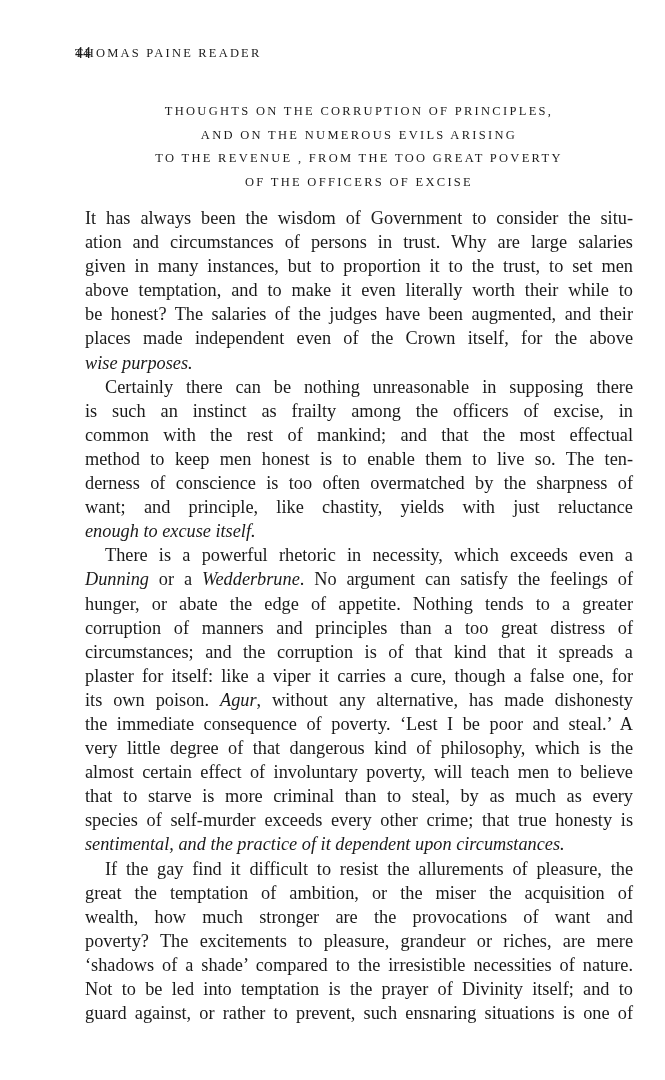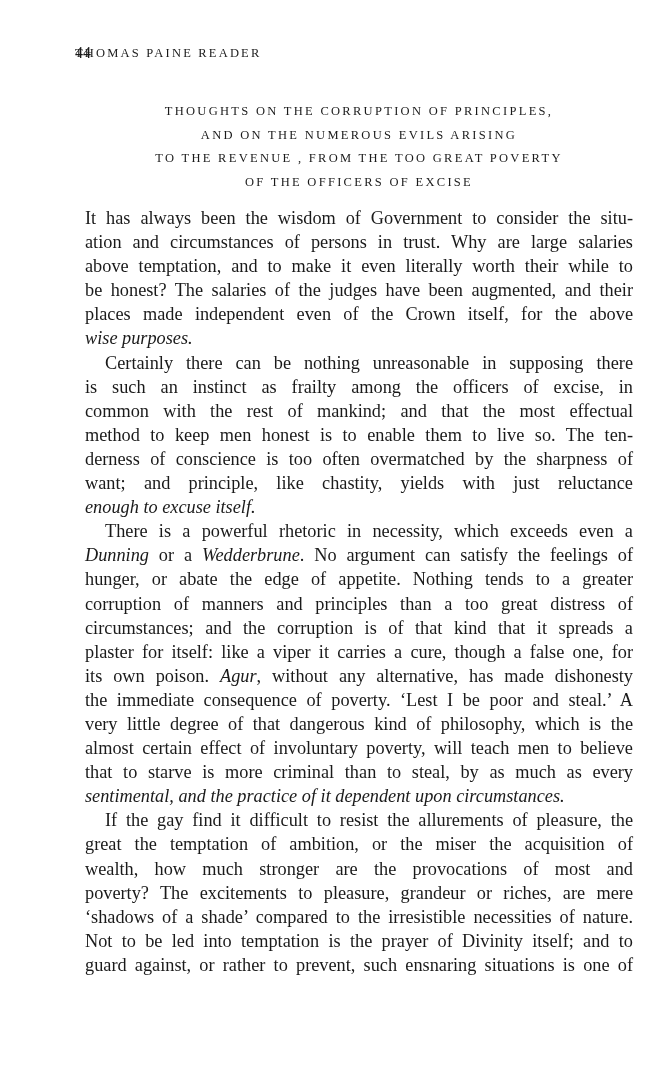--- a/index.html
+++ b/index.html
@@ -96,20 +96,21 @@
   <span class="tline">THOUGHTS ON THE CORRUPTION OF PRINCIPLES,</span>
   <span class="tline">AND ON THE NUMEROUS EVILS ARISING</span>
   <span class="tline">TO THE REVENUE , FROM THE TOO GREAT POVERTY</span>
   <span class="tline">OF THE OFFICERS OF EXCISE</span>
 </div>
 
 <div class="body-text" id="body-text">
     <div class="paragraph">
       <span class="line"><span>It has always been the wisdom of Government to consider the situ-</span></span>
       <span class="line"><span>ation and circumstances of persons in trust. Why are large salaries</span></span>
+      <span class="line"><span>given in many instances, but to proportion it to the trust, to set men</span></span>
       <span class="line"><span>above temptation, and to make it even literally worth their while to</span></span>
       <span class="line"><span>be honest? The salaries of the judges have been augmented, and their</span></span>
       <span class="line"><span>places made independent even of the Crown itself, for the above</span></span>
       <span class="line last"><span>wise purposes.</span></span>
     </div>
     <div class="paragraph">
       <span class="line indent"><span>Certainly there can be nothing unreasonable in supposing there</span></span>
       <span class="line"><span>is such an instinct as frailty among the officers of excise, in</span></span>
       <span class="line"><span>common with the rest of mankind; and that the most effectual</span></span>
       <span class="line"><span>method to keep men honest is to enable them to live so. The ten-</span></span>
@@ -122,24 +123,25 @@
       <span class="line"><em>Dunning</em><span> or a </span><em>Wedderbrune</em><span>. No argument can satisfy the feelings of</span></span>
       <span class="line"><span>hunger, or abate the edge of appetite. Nothing tends to a greater</span></span>
       <span class="line"><span>corruption of manners and principles than a too great distress of</span></span>
       <span class="line"><span>circumstances; and the corruption is of that kind that it spreads a</span></span>
       <span class="line"><span>plaster for itself: like a viper it carries a cure, though a false one, for</span></span>
       <span class="line"><span>its own poison. </span><em>Agur</em><span>, without any alternative, has made dishonesty</span></span>
       <span class="line"><span>the immediate consequence of poverty. ‘Lest I be poor and steal.’ A</span></span>
       <span class="line"><span>very little degree of that dangerous kind of philosophy, which is the</span></span>
       <span class="line"><span>almost certain effect of involuntary poverty, will teach men to believe</span></span>
       <span class="line"><span>that to starve is more criminal than to steal, by as much as every</span></span>
+      <span class="line"><span>species of self-murder exceeds every other crime; that true honesty is</span></span>
       <span class="line last"><span>sentimental, and the practice of it dependent upon circumstances.</span></span>
     </div>
     <div class="paragraph">
       <span class="line indent"><span>If the gay find it difficult to resist the allurements of pleasure, the</span></span>
       <span class="line"><span>great the temptation of ambition, or the miser the acquisition of</span></span>
-      <span class="line"><span>wealth, how much stronger are the provocations of most and</span></span>
+      <span class="line"><span>wealth, how much stronger are the provocations of want and</span></span>
       <span class="line"><span>poverty? The excitements to pleasure, grandeur or riches, are mere</span></span>
       <span class="line"><span>‘shadows of a shade’ compared to the irresistible necessities of nature.</span></span>
       <span class="line"><span>Not to be led into temptation is the prayer of Divinity itself; and to</span></span>
       <span class="line"><span>guard against, or rather to prevent, such ensnaring situations is one of</span></span>
     </div>
   </div>
 
 </body></html>

